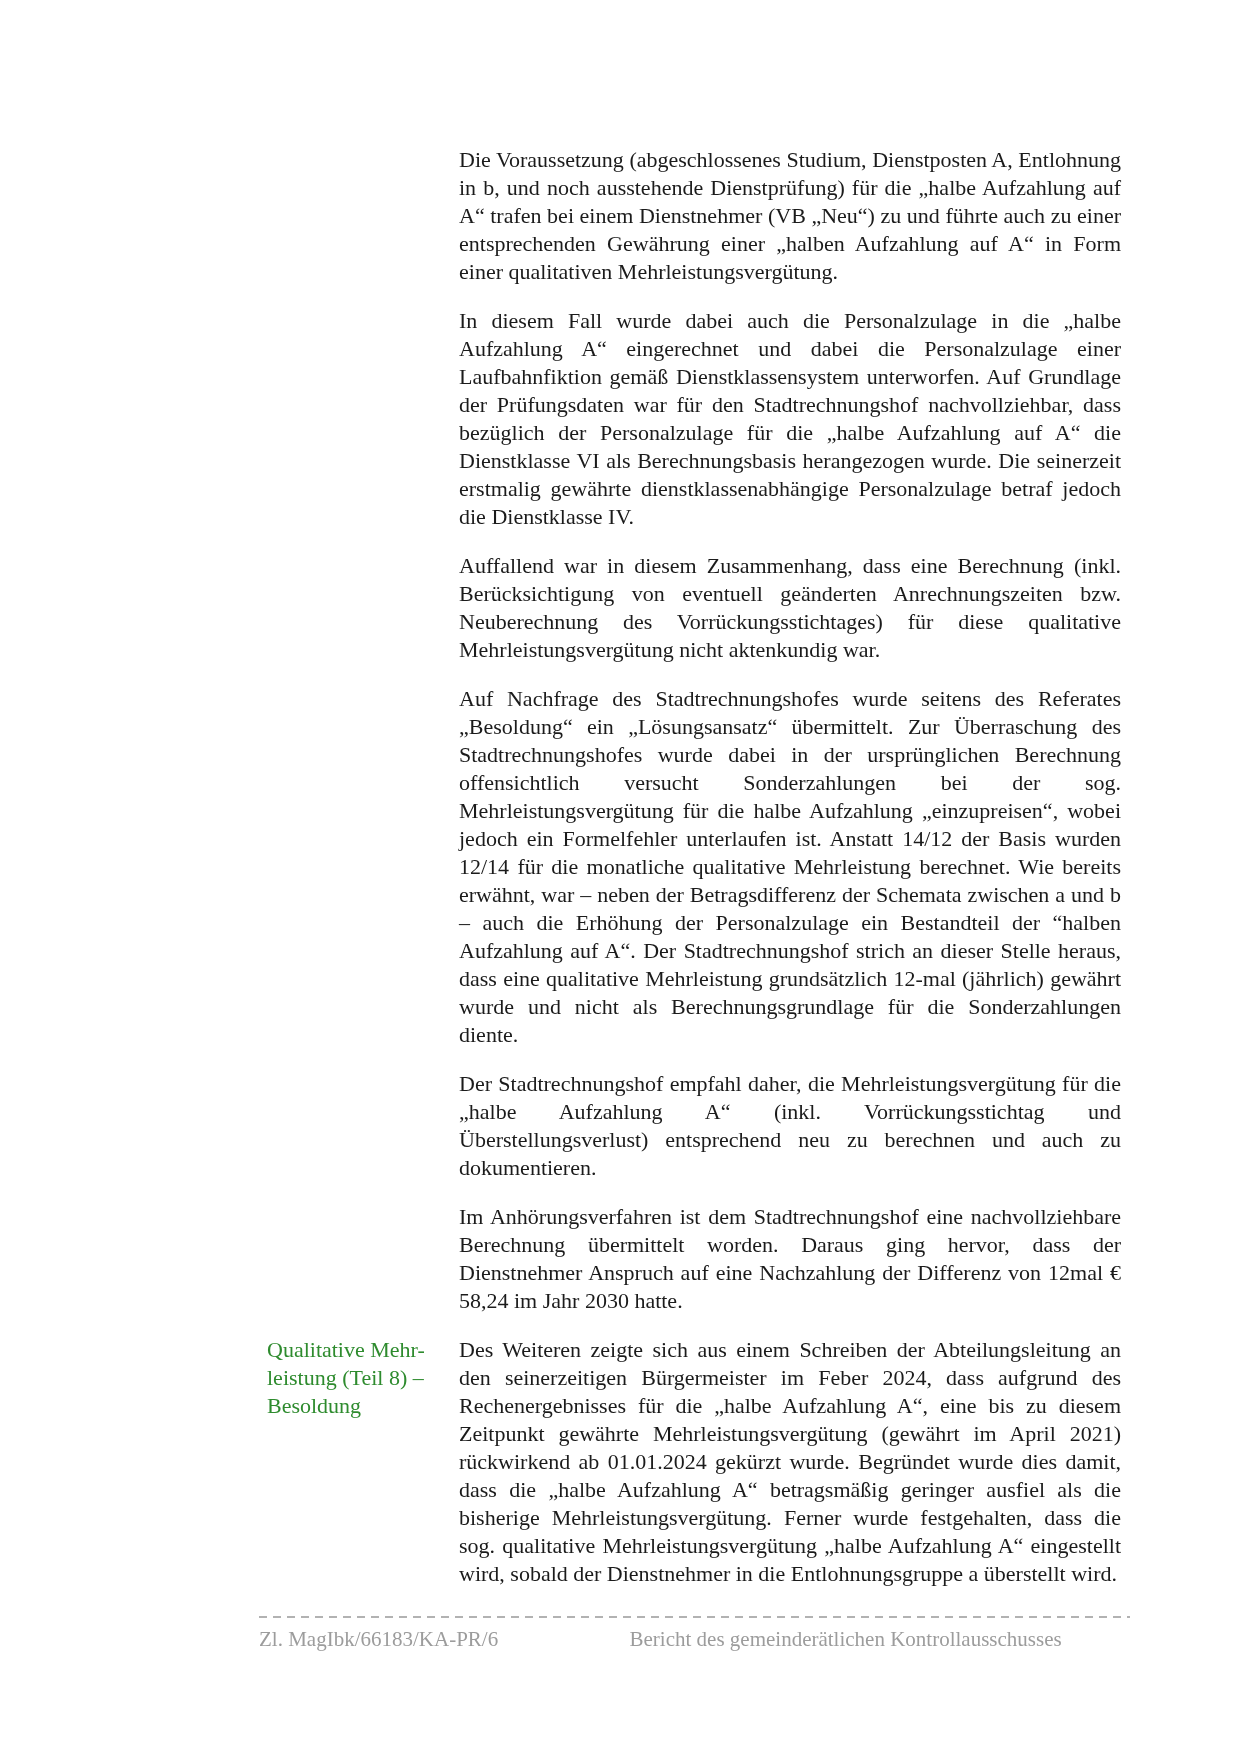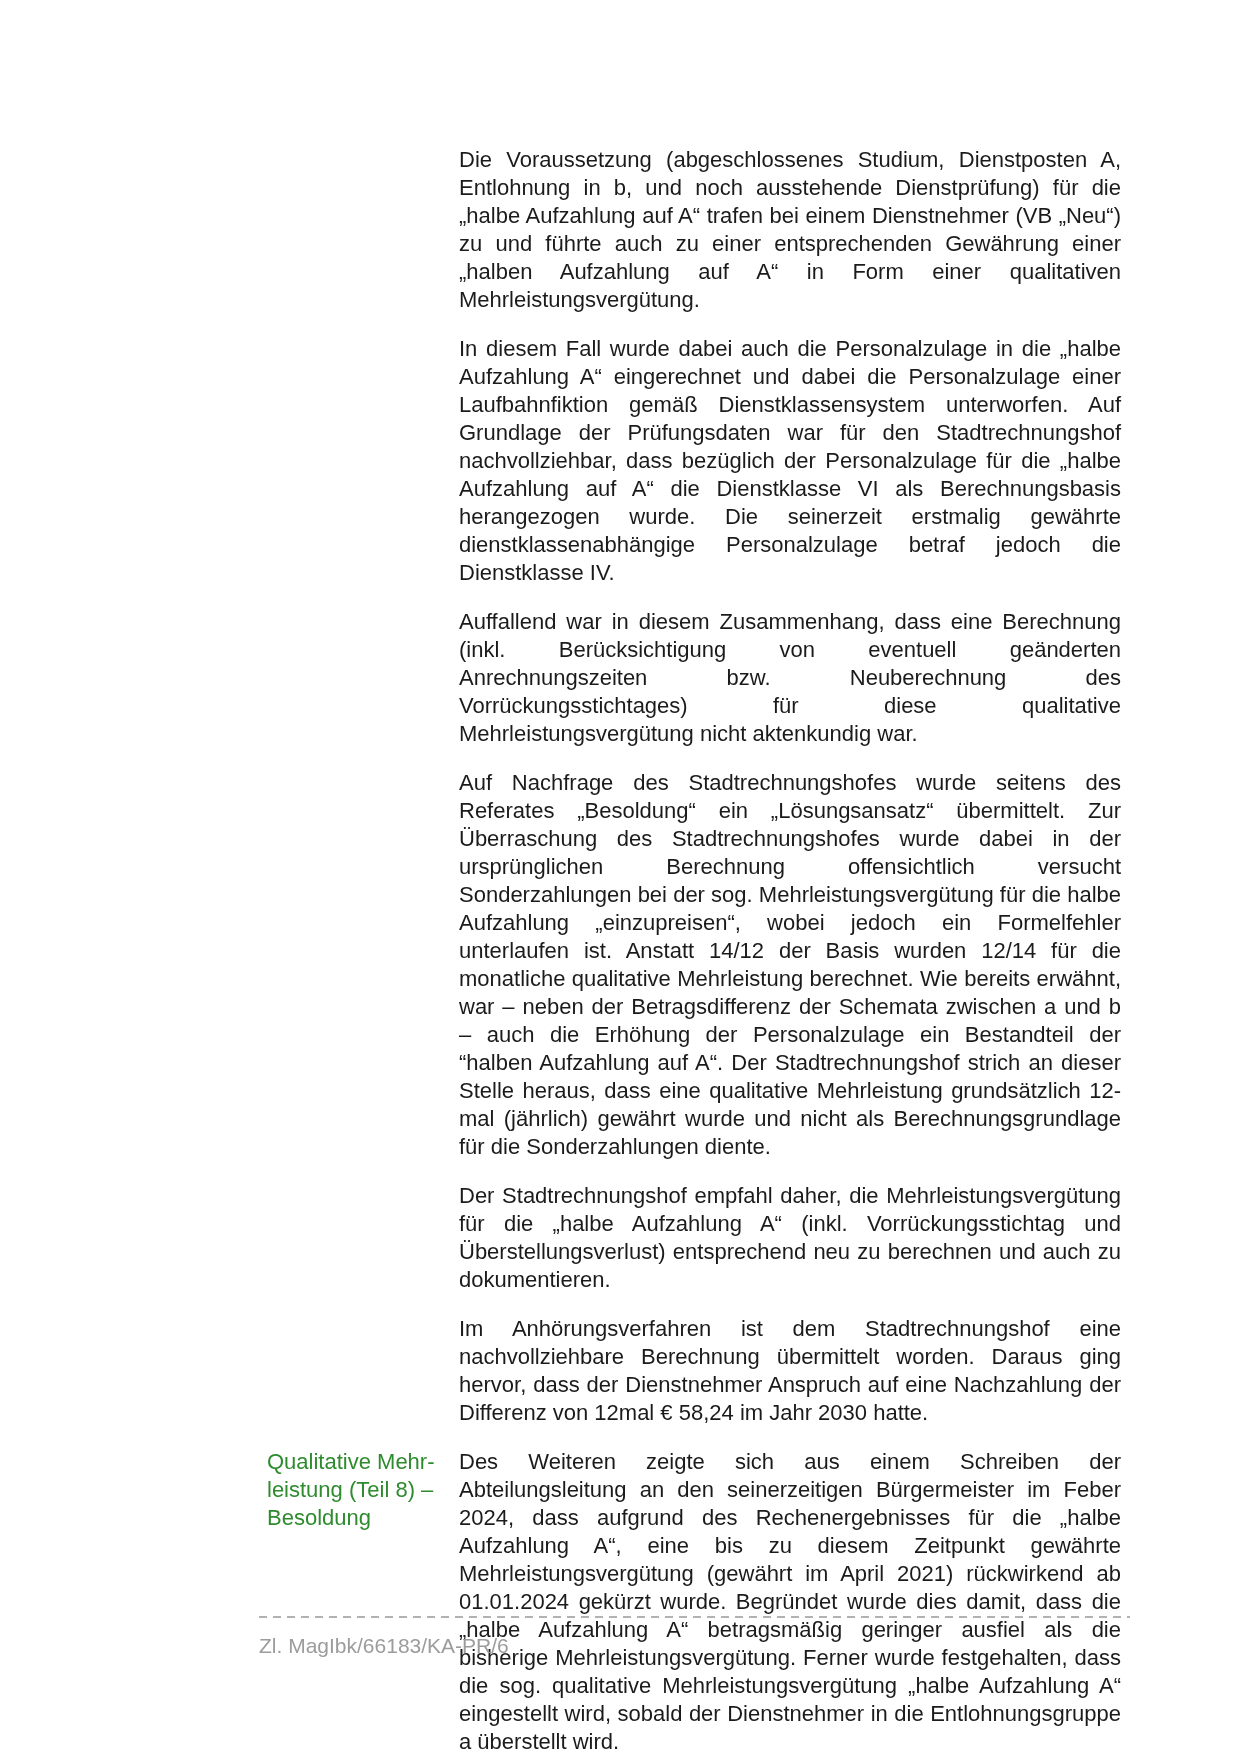--- a/index.html
+++ b/index.html
@@ -6,21 +6,21 @@
     margin: 0;
     padding: 0;
     background: #ffffff;
   }
   .page {
     position: relative;
     width: 1019px;
     height: 1754px;
     margin: 0 auto;
     background: var(--page_bg, #ffffff);
-    font-family: Liberation Sans, sans-serif;
+    font-family: Liberation Serif, serif;
     color: var(--body_text, #1b1b1b);
     overflow: hidden;
   }
   .content {
     position: absolute;
     left: 140px;
     top: 146px;
     width: 870px;
   }
   .row {
@@ -55,21 +55,21 @@
   .footer-line {
     height: 2px;
     background: repeating-linear-gradient(90deg,
       var(--divider, #b2b2b2) 0px, var(--divider, #b2b2b2) 8px,
       transparent 8px, transparent 14px);
   }
   .footer-row {
     display: flex;
     justify-content: space-between;
     align-items: baseline;
-    margin-top: 15px;
+    margin-top: 8px;
     font-size: 21px;
     line-height: 26px;
     color: var(--footer_text, #9c9c9c);
   }
   .footer-reference { white-space: nowrap; }
   .footer-title {
     flex: 1;
     text-align: center;
     padding: 0 20px;
   }
@@ -114,17 +114,18 @@
       </aside>
       <p class="para">Des Weiteren zeigte sich aus einem Schreiben der Abteilungsleitung an den seinerzeitigen Bürgermeister im Feber 2024, dass aufgrund des Rechenergebnisses für die „halbe Aufzahlung A“, eine bis zu diesem Zeitpunkt gewährte Mehrleistungsvergütung (gewährt im April 2021) rückwirkend ab 01.01.2024 gekürzt wurde. Begründet wurde dies damit, dass die „halbe Aufzahlung A“ betragsmäßig geringer ausfiel als die bisherige Mehrleistungsvergütung. Ferner wurde festgehalten, dass die sog. qualitative Mehrleistungsvergütung „halbe Aufzahlung A“ eingestellt wird, sobald der Dienstnehmer in die Entlohnungsgruppe a überstellt wird.</p>
     </div>
 
   </main>
 
   <footer class="footer">
     <div class="footer-line"></div>
     <div class="footer-row">
       <span class="footer-reference">Zl. MagIbk/66183/KA-PR/6</span>
+      <span class="footer-title">Bericht des gemeinderätlichen Kontrollausschusses</span>
       <span class="footer-page">17</span>
     </div>
   </footer>
 
 </div>
 
 </body></html>

